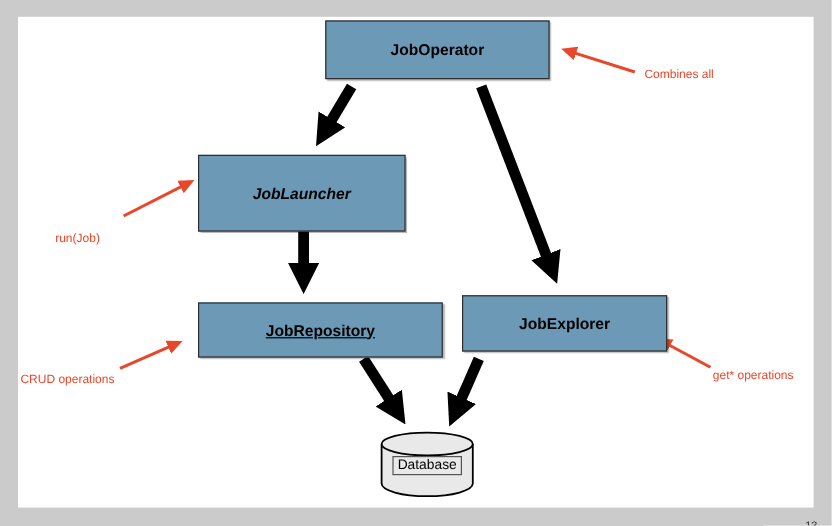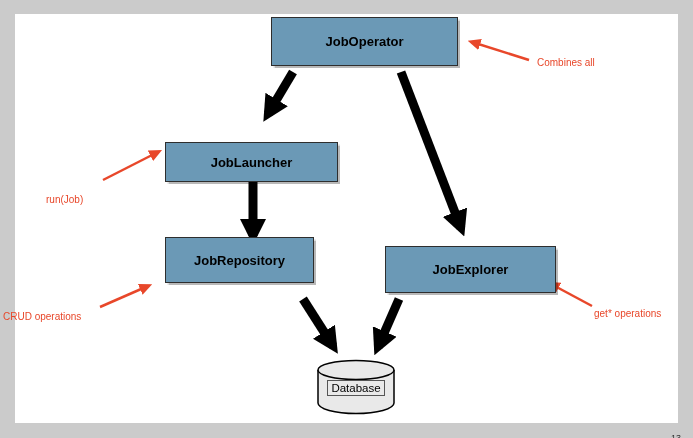--- a/index.html
+++ b/index.html
@@ -25,32 +25,32 @@
   .node {
     position: absolute;
     background: #6b99b6;
     border: 1.5px solid #2e2e2e;
     box-shadow: 1.5px 1.5px 1px rgba(0,0,0,0.28);
     display: flex; align-items: center; justify-content: center;
     font-weight: bold; font-size: 13px; color: #000;
     box-sizing: border-box;
   }
   .node-joboperator  { left: 271px; top: 17px;  width: 187px; height: 49px; }
-  .node-joblauncher  { left: 165px; top: 142px; width: 173px; height: 40px; }
-  .node-jobrepository{ left: 165px; top: 237px; width: 149px; height: 46px; }
+  .node-joblauncher  { left: 165px; top: 129px; width: 173px; height: 64px; font-style: italic; }
+  .node-jobrepository{ left: 165px; top: 252px; width: 204px; height: 46px; text-decoration: underline; }
   .node-jobexplorer  { left: 373px; top: 246px; width: 171px; height: 47px; margin-left: 12px; }
   .annotation {
     position: absolute;
     color: #e8472a;
     font-size: 10px;
     white-space: nowrap;
   }
   .ann-combines { left: 537px; top: 57px;  }
   .ann-run      { left: 46px;  top: 194px; }
-  .ann-crud     { left: 3px;   top: 311px; text-align: center; }
+  .ann-crud     { left: 17px;   top: 311px; text-align: center; }
   .ann-get      { left: 594px; top: 308px; text-align: center; }
   .db-label {
     position: absolute;
     left: 322px; top: 380px; width: 68px;
     text-align: center;
     font-size: 11.5px; color: #000;
   }
   .db-label span {
     display: inline-block;
     border: 1px solid #555;

